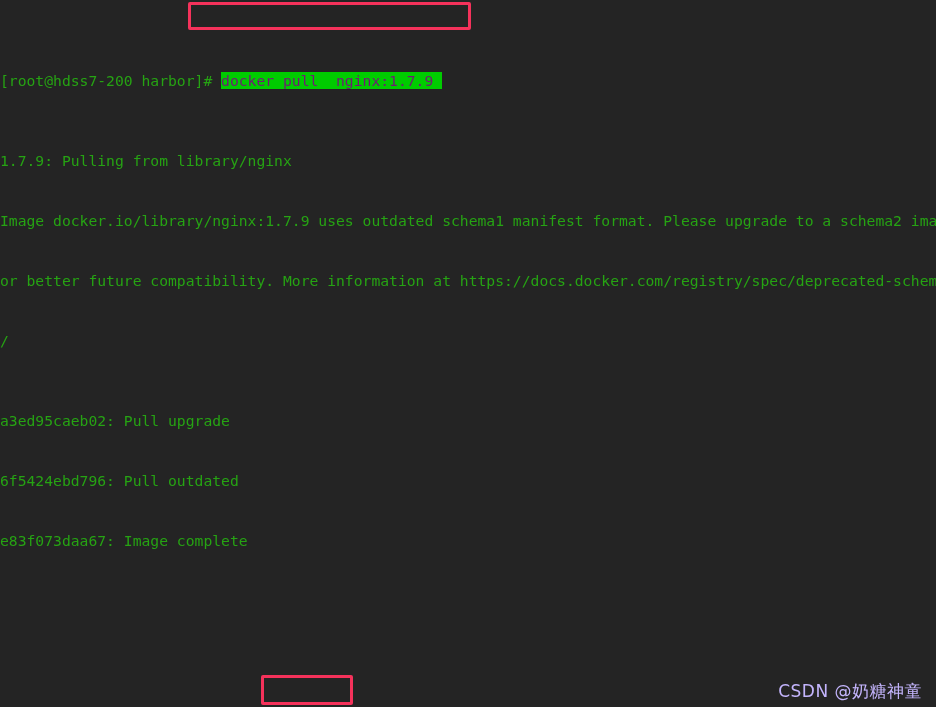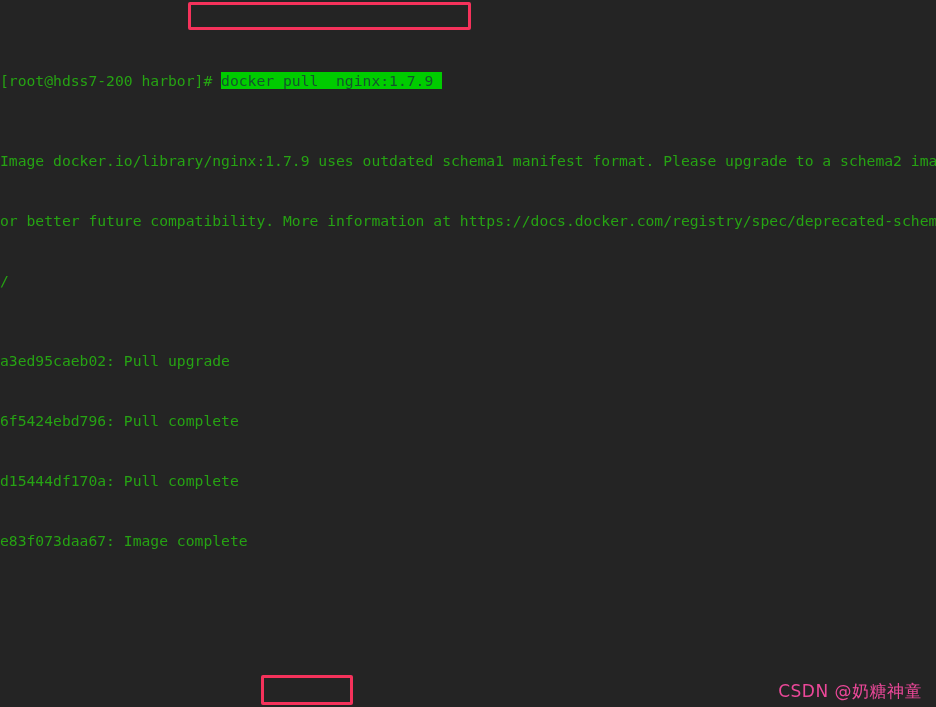--- a/index.html
+++ b/index.html
@@ -28,21 +28,21 @@
   }
   .line {
     height: 20px;
     white-space: pre;
     overflow: hidden;
     color: #26a313;
   }
   
   .hl {
     background: #00cc00;
-    color: #14532d;
+    color: #701a75;
   }
   
   .redbox {
     position: absolute;
     border: 3px solid #f5325b;
     border-radius: 2px;
     box-sizing: border-box;
     pointer-events: none;
   }
   #box-command {
@@ -57,42 +57,42 @@
     width: 92px;
     height: 30px;
   }
   
   #watermark {
     position: absolute;
     right: 14px;
     bottom: 6px;
     font-family: "DejaVu Sans", "Liberation Sans", sans-serif;
     font-size: 17px;
-    color: #ec4899;
+    color: #c4b5fd;
     letter-spacing: 0.5px;
     white-space: pre;
   }
 </style>
 </head>
 <body>
 
 <div id="terminal">
 
   <div class="lines">
 
     
     <div class="line"><span>[root@hdss7-200 harbor]# </span><span class="hl">docker pull  nginx:1.7.9 </span></div>
 
+    <div class="line">1.7.9: Pulling from library/nginx</div>
     <div class="line">Image docker.io/library/nginx:1.7.9 uses outdated schema1 manifest format. Please upgrade to a schema2 image</div>
     <div class="line">or better future compatibility. More information at https://docs.docker.com/registry/spec/deprecated-schema-v1</div>
     <div class="line">/</div>
 
     <div class="line">a3ed95caeb02: Pull upgrade</div>
-    <div class="line">6f5424ebd796: Pull complete</div>
-    <div class="line">d15444df170a: Pull complete</div>
+    <div class="line">6f5424ebd796: Pull outdated</div>
     <div class="line">e83f073daa67: Image complete</div>
     
     
 
     
     
     
     
     
 

